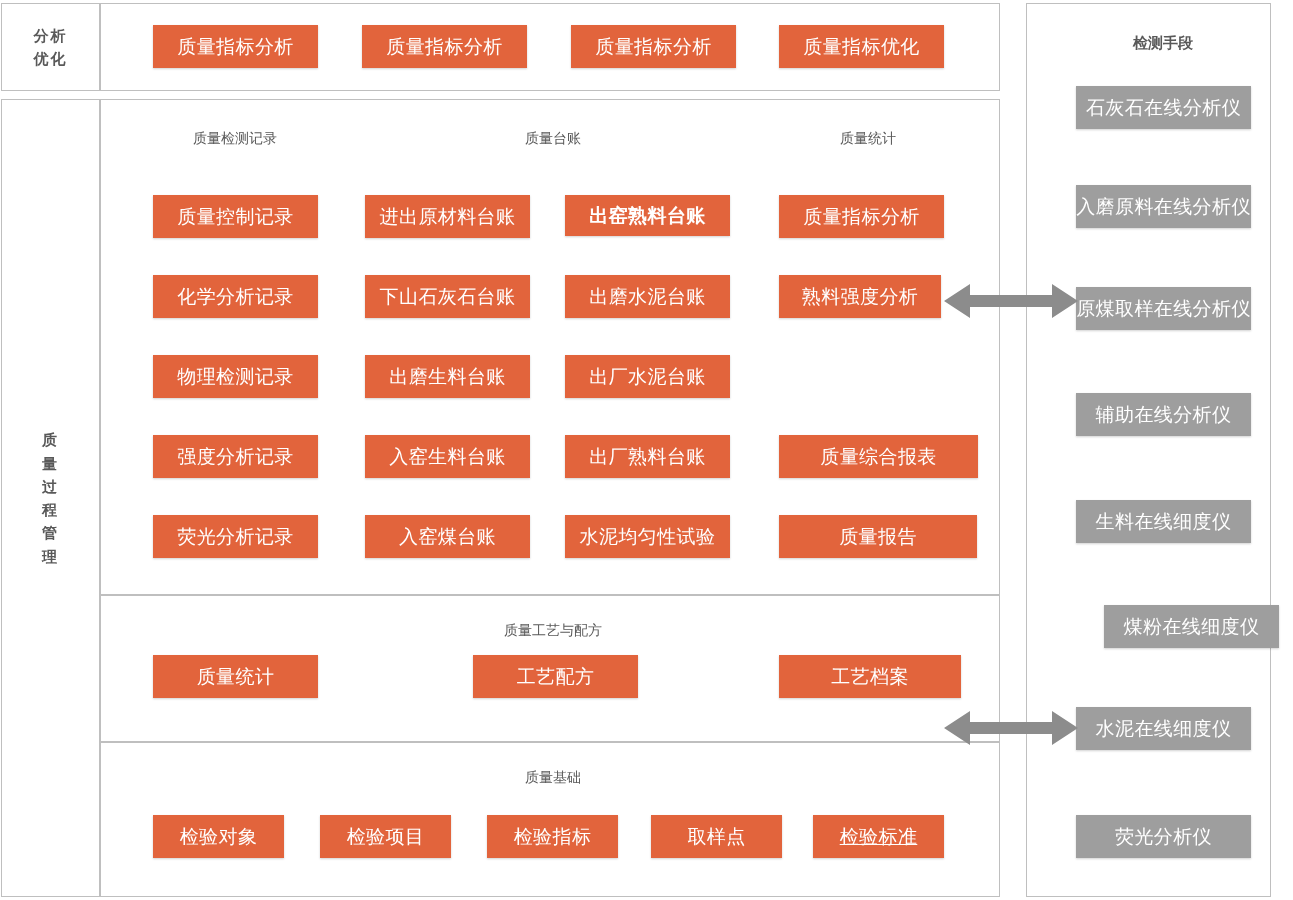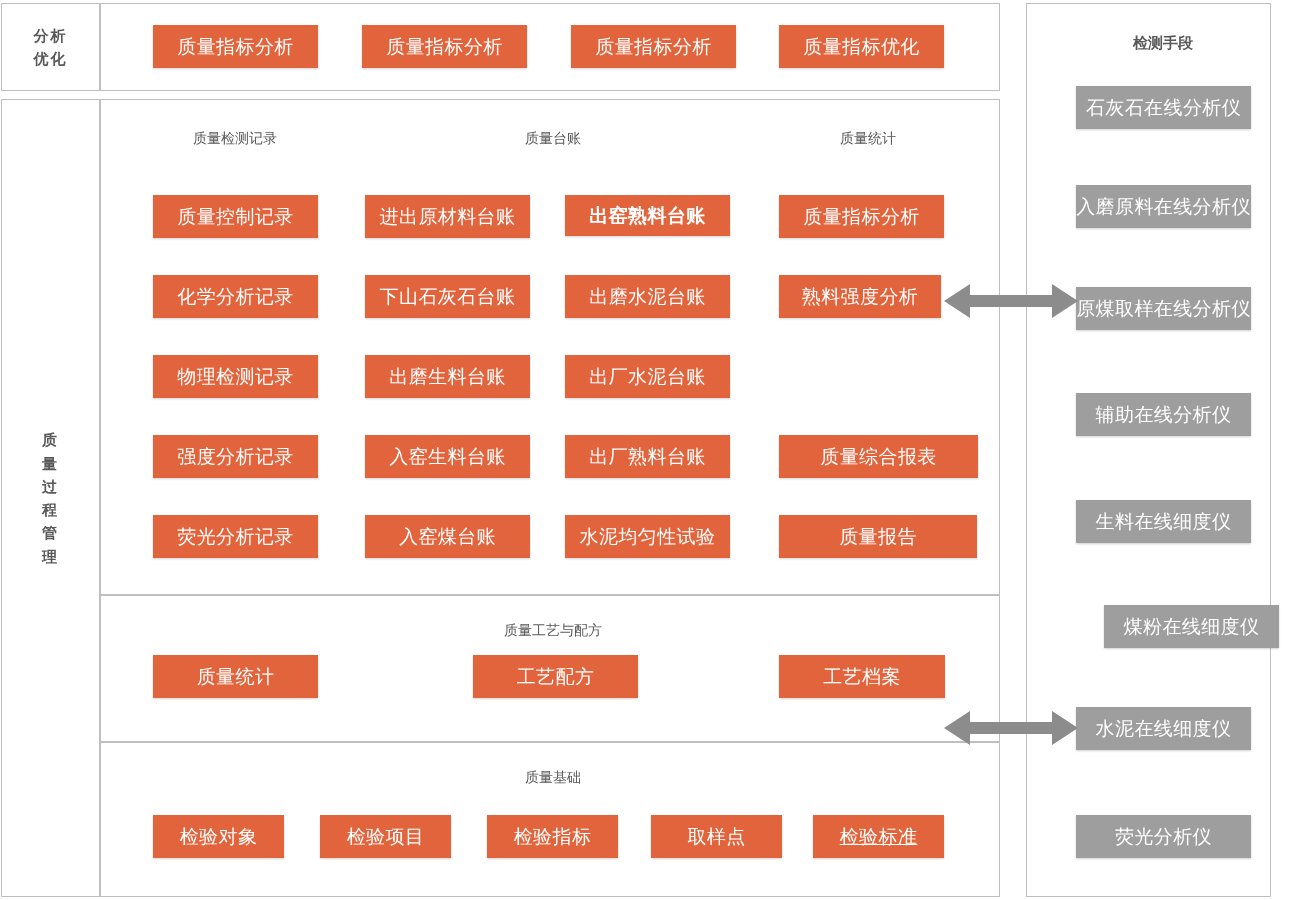--- a/index.html
+++ b/index.html
@@ -138,21 +138,21 @@
   <div class="btn orange" style="left:779px; top:195px; width:165px; height:43px;">质量指标分析</div>
   <div class="btn orange" style="left:779px; top:275px; width:162px; height:43px;">熟料强度分析</div>
   <div class="btn orange" style="left:779px; top:435px; width:199px; height:43px;">质量综合报表</div>
   <div class="btn orange" style="left:779px; top:515px; width:198px; height:43px;">质量报告</div>
 
   <div class="panel" style="left:100px; top:595px; width:900px; height:147px;"></div>
   <div class="caption" style="left:553px; top:622px;">质量工艺与配方</div>
 
   <div class="btn orange" style="left:153px; top:655px; width:165px; height:43px;">质量统计</div>
   <div class="btn orange" style="left:473px; top:655px; width:165px; height:43px;">工艺配方</div>
-  <div class="btn orange" style="left:779px; top:655px; width:166px; height:43px;">工艺档案</div>
+  <div class="btn orange" style="left:779px; top:655px; width:182px; height:43px;">工艺档案</div>
 
   <div class="panel" style="left:100px; top:742px; width:900px; height:155px;"></div>
   <div class="caption" style="left:553px; top:769px;">质量基础</div>
 
   <div class="btn orange" style="left:153px; top:815px; width:131px; height:43px;">检验对象</div>
   <div class="btn orange" style="left:320px; top:815px; width:131px; height:43px;">检验项目</div>
   <div class="btn orange" style="left:487px; top:815px; width:131px; height:43px;">检验指标</div>
   <div class="btn orange" style="left:651px; top:815px; width:131px; height:43px;">取样点</div>
   <div class="btn orange" style="left:813px; top:815px; width:131px; height:43px;text-decoration:underline;">检验标准</div>
 

